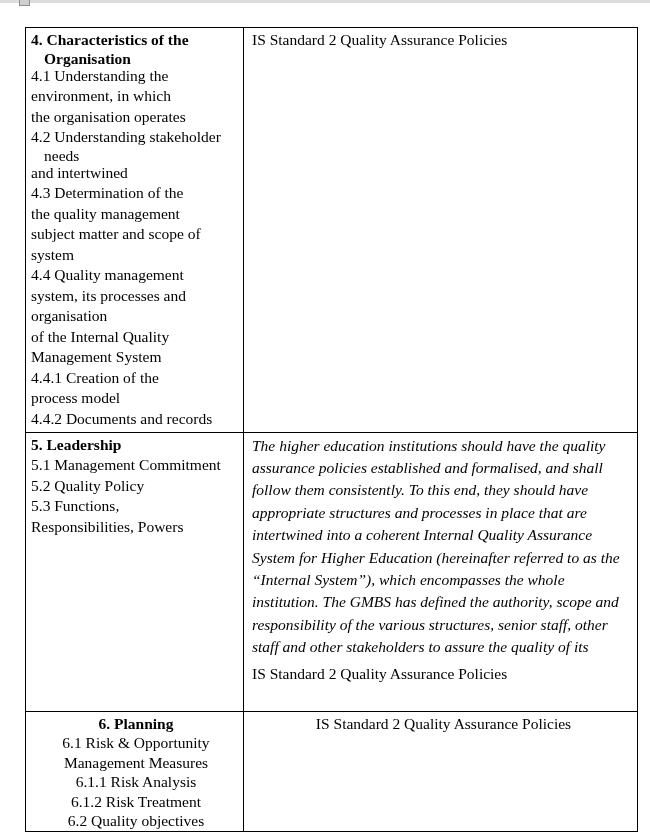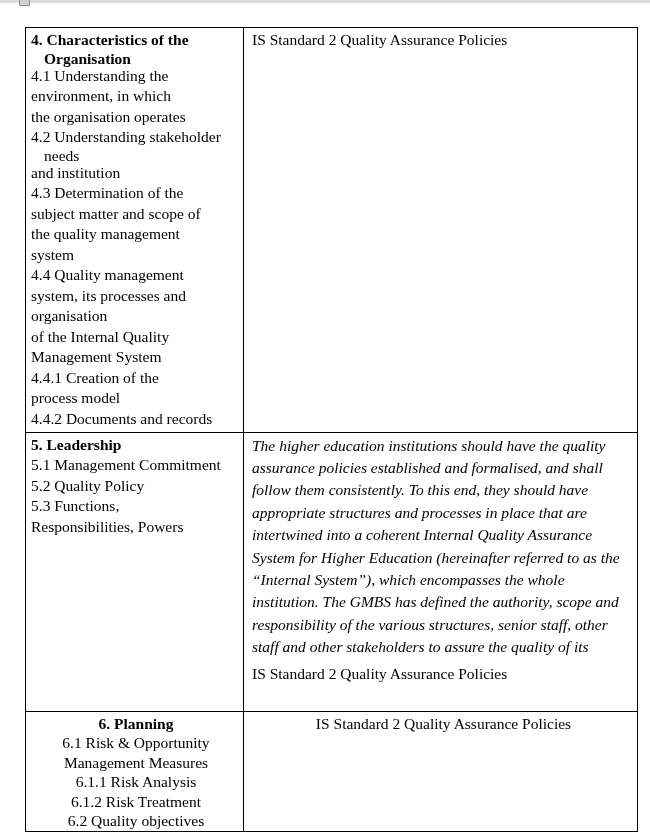--- a/index.html
+++ b/index.html
@@ -90,24 +90,24 @@
 
     <div class="t-row row-characteristics">
       <div class="cell cell-left">
           <div class="line bold">4. Characteristics of the</div>
           <div class="line bold indent tight">Organisation</div>
           <div class="line">4.1 Understanding the</div>
           <div class="line">environment, in which</div>
           <div class="line">the organisation operates</div>
           <div class="line">4.2 Understanding stakeholder</div>
           <div class="line indent tight">needs</div>
-          <div class="line">and institution</div>
+          <div class="line">and intertwined</div>
           <div class="line">4.3 Determination of the</div>
+          <div class="line">the quality management</div>
           <div class="line">subject matter and scope of</div>
-          <div class="line">the quality management</div>
           <div class="line">system</div>
           <div class="line">4.4 Quality management</div>
           <div class="line">system, its processes and</div>
           <div class="line">organisation</div>
           <div class="line">of the Internal Quality</div>
           <div class="line">Management System</div>
           <div class="line">4.4.1 Creation of the</div>
           <div class="line">process model</div>
           <div class="line">4.4.2 Documents and records</div>
         </div>

